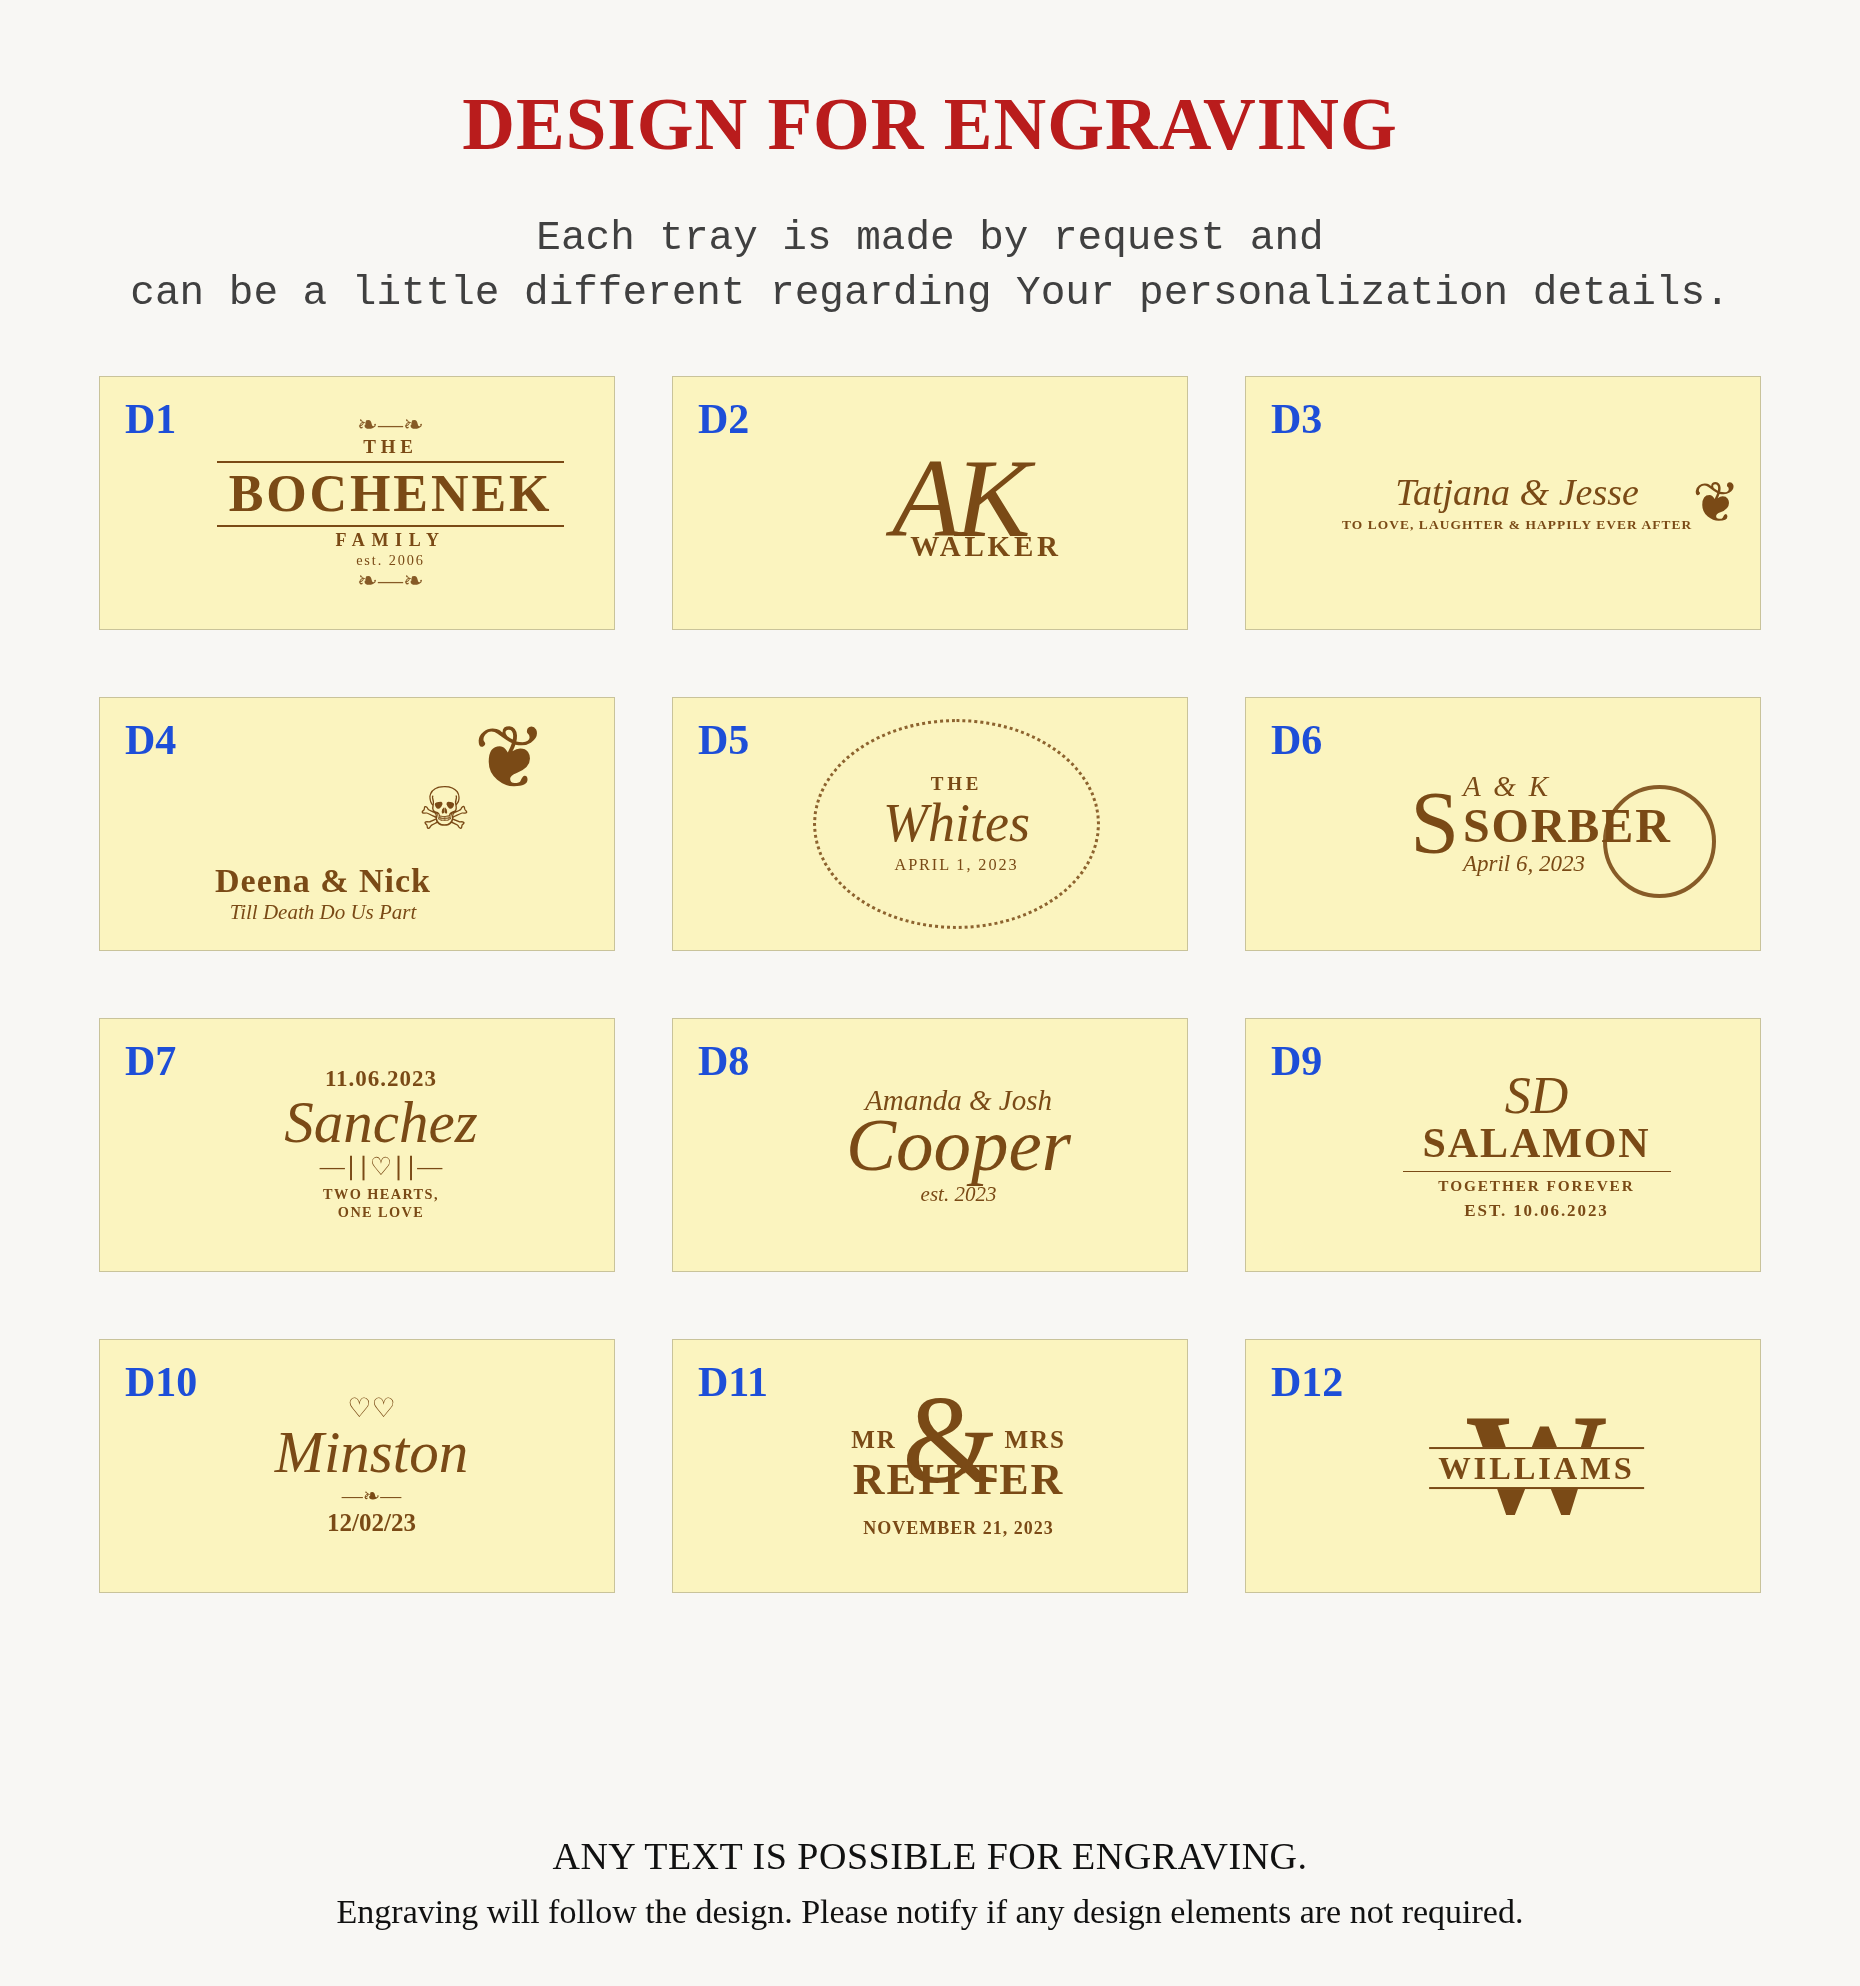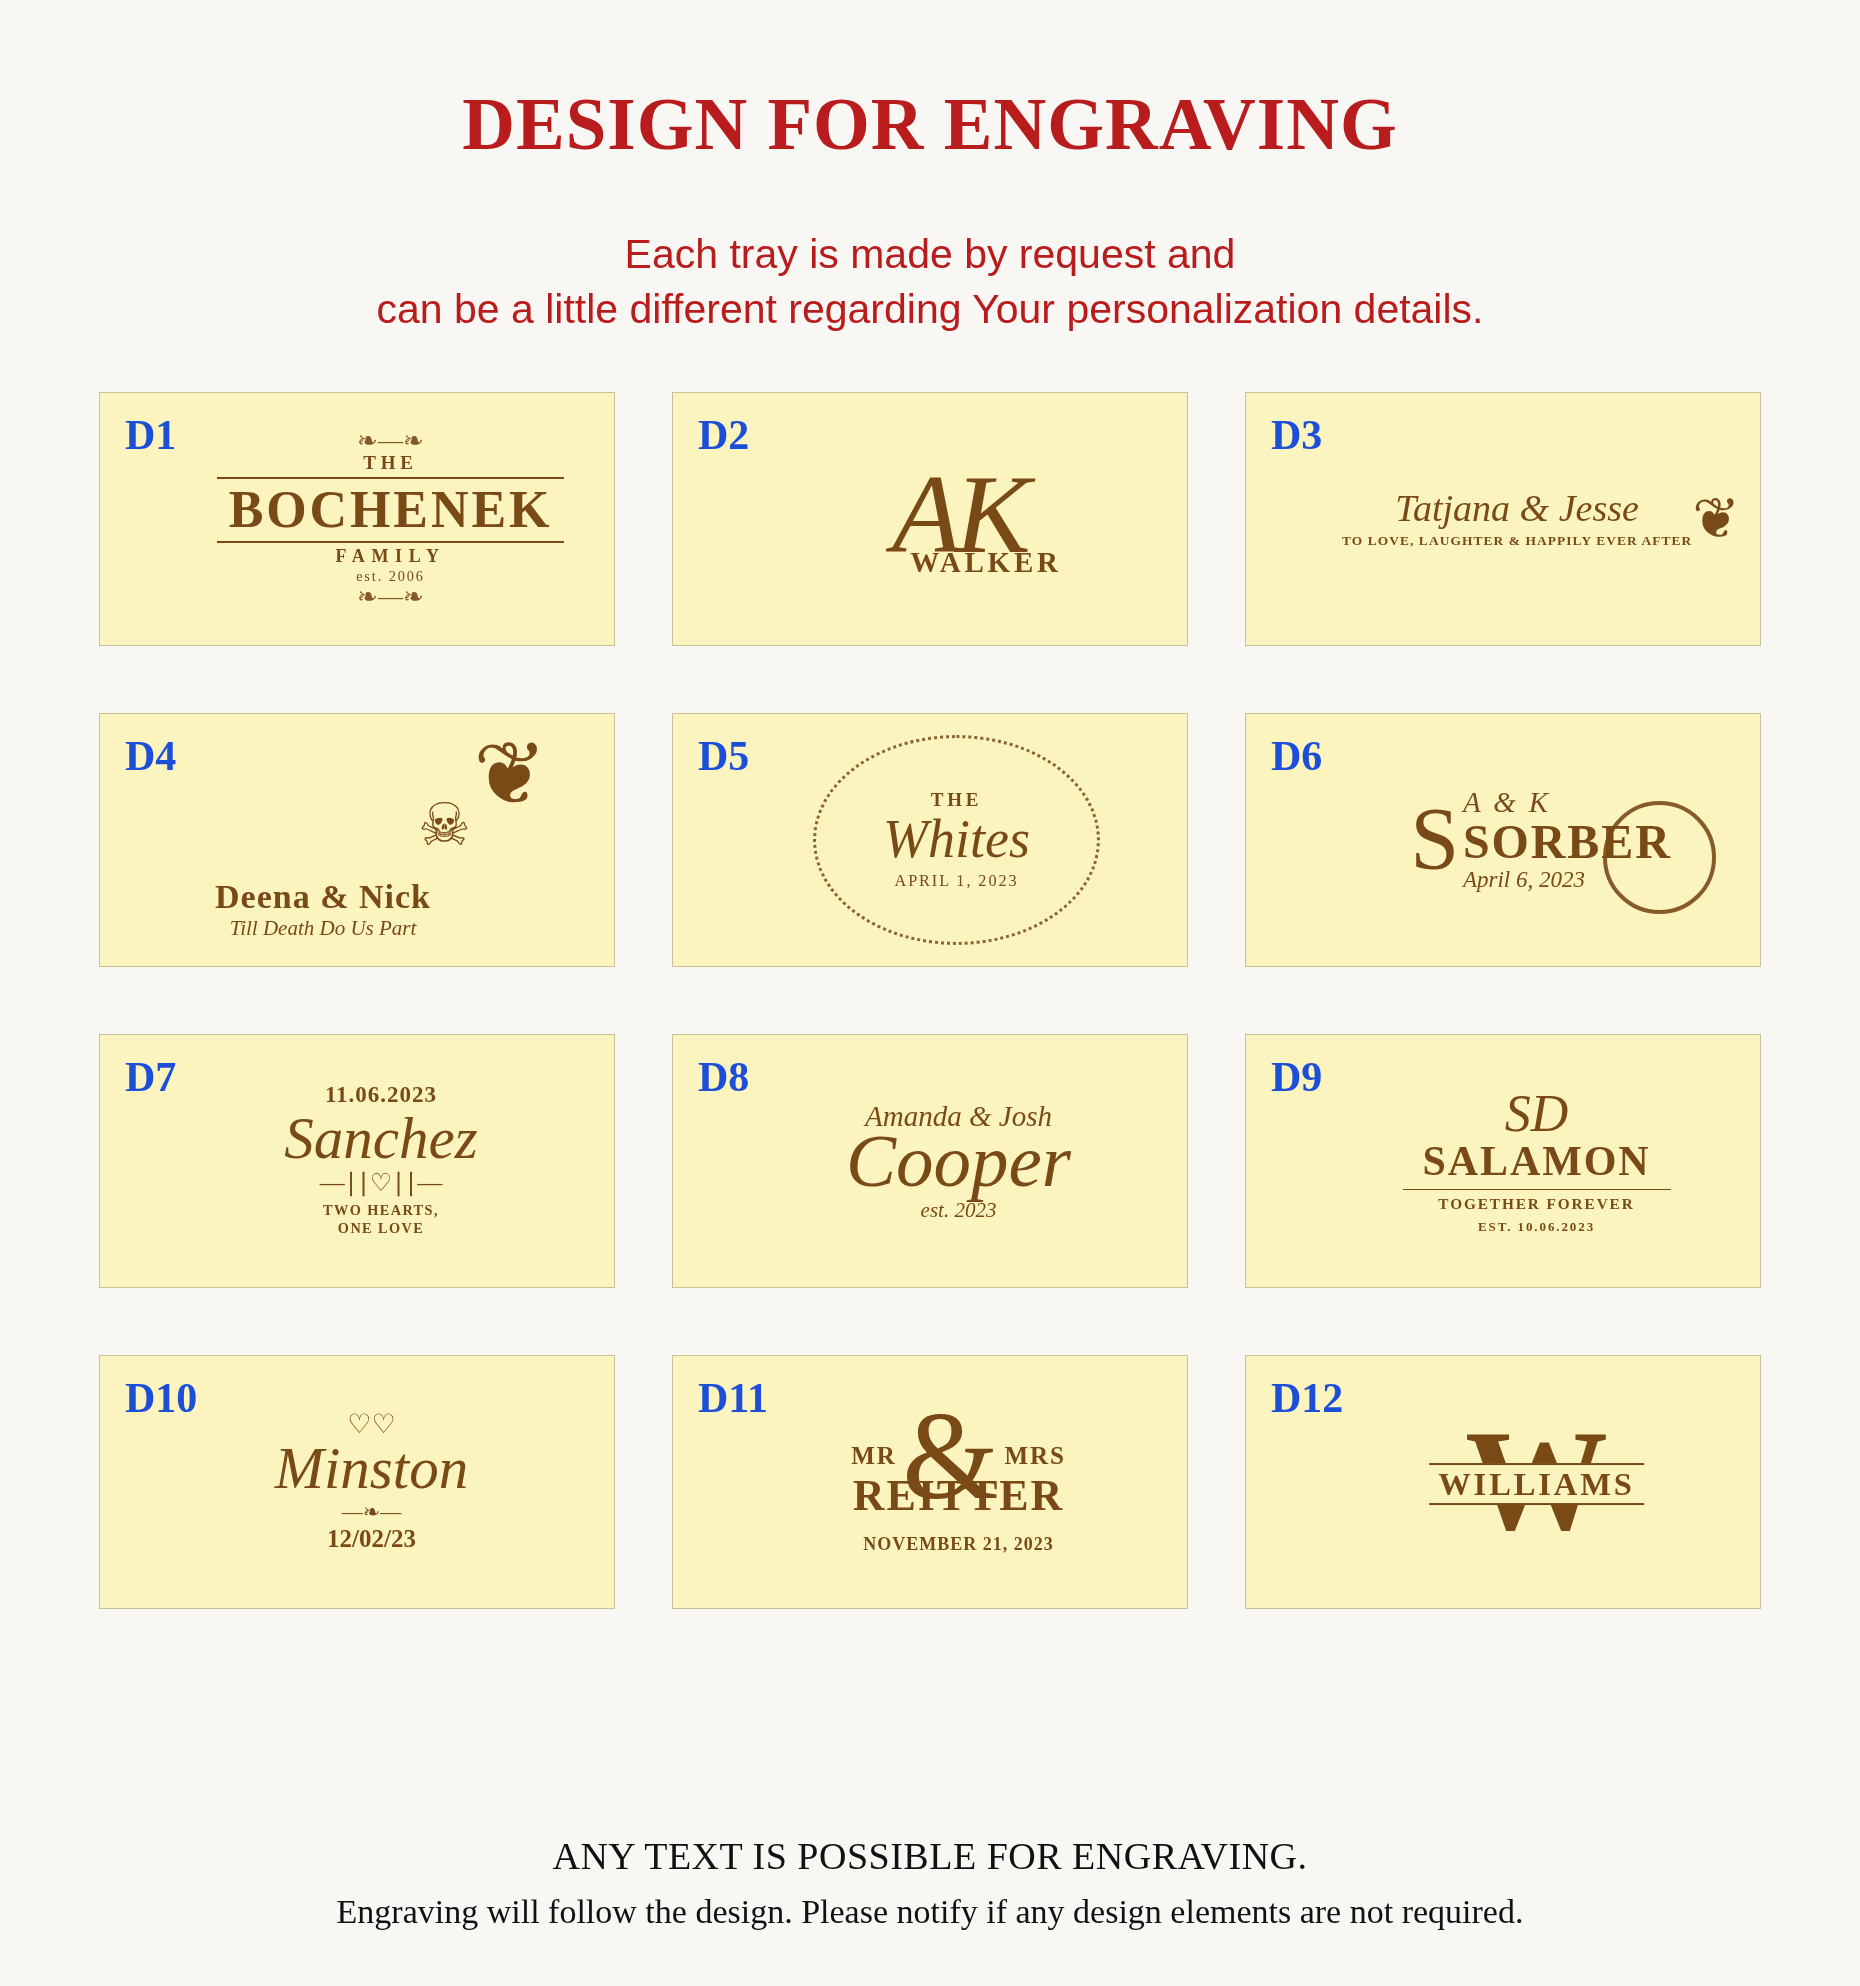--- a/index.html
+++ b/index.html
@@ -26,25 +26,25 @@
     font-family: "Liberation Serif", serif;
     font-weight: bold;
     font-size: 73px;
     letter-spacing: 1px;
     margin: 0;
     padding-top: 88px;
     line-height: 1;
   }
   .subtitle {
     text-align: center;
-    font-family: Liberation Sans, sans-serif;
+    font-family: Liberation Mono, monospace;
     font-size: 41px;
-    color: #b91c1c;
+    color: #404040;
     line-height: 1.35;
-    margin-top: 66px;
+    margin-top: 50px;
   }
   .grid {
     margin: 54px auto 0 auto;
     width: 1663px;
     display: grid;
     grid-template-columns: repeat(3, 516px);
     grid-template-rows: repeat(4, 254px);
     column-gap: 57px;
     row-gap: 67px;
     justify-content: center;
@@ -143,21 +143,21 @@
   .d8 { margin-left: 57px; }
   .d8 .firsts { font-size: 29px; font-style: italic; }
   .d8 .sur { font-size: 75px; font-style: italic; line-height: .95; margin-top: -5.7px; }
   .d8 .est { font-size: 21px; font-style: italic; margin-top: 1.9px; }
   
   .d9 { margin-left: 67px; }
   .d9 .mono { font-size: 52px; font-style: italic; line-height: 1; }
   .d9 .sur { font-size: 42px; font-weight: bold; letter-spacing: 1.9px; line-height: 1; }
   .d9 .rule { border-bottom: 1.9px solid #7a4a16; width: 268px; margin: 7.6px auto 5.7px; }
   .d9 .sub1 { font-size: 15.3px; letter-spacing: 1.9px; font-weight: bold; }
-  .d9 .sub2 { font-size: 13px; letter-spacing: 1.9px; font-weight: bold; margin-top: 8px; }
+  .d9 .sub2 { font-size: 17px; letter-spacing: 1.9px; font-weight: bold; margin-top: 8px; }
   
   .d10 { margin-left: 29px; }
   .d10 .hearts { font-size: 27px; line-height: 1; }
   .d10 .name { font-size: 59px; font-style: italic; line-height: 1.05; }
   .d10 .orn { font-size: 21px; line-height: 1; margin-top: 1.9px; }
   .d10 .date { font-size: 25px; font-weight: bold; margin-top: 3.8px; }
   
   .d11 { margin-left: 57px; position: relative; }
   .d11 .row { display: flex; align-items: center; justify-content: center; }
   .d11 .mr, .d11 .mrs { font-size: 25px; font-weight: bold; letter-spacing: 1.9px; }

